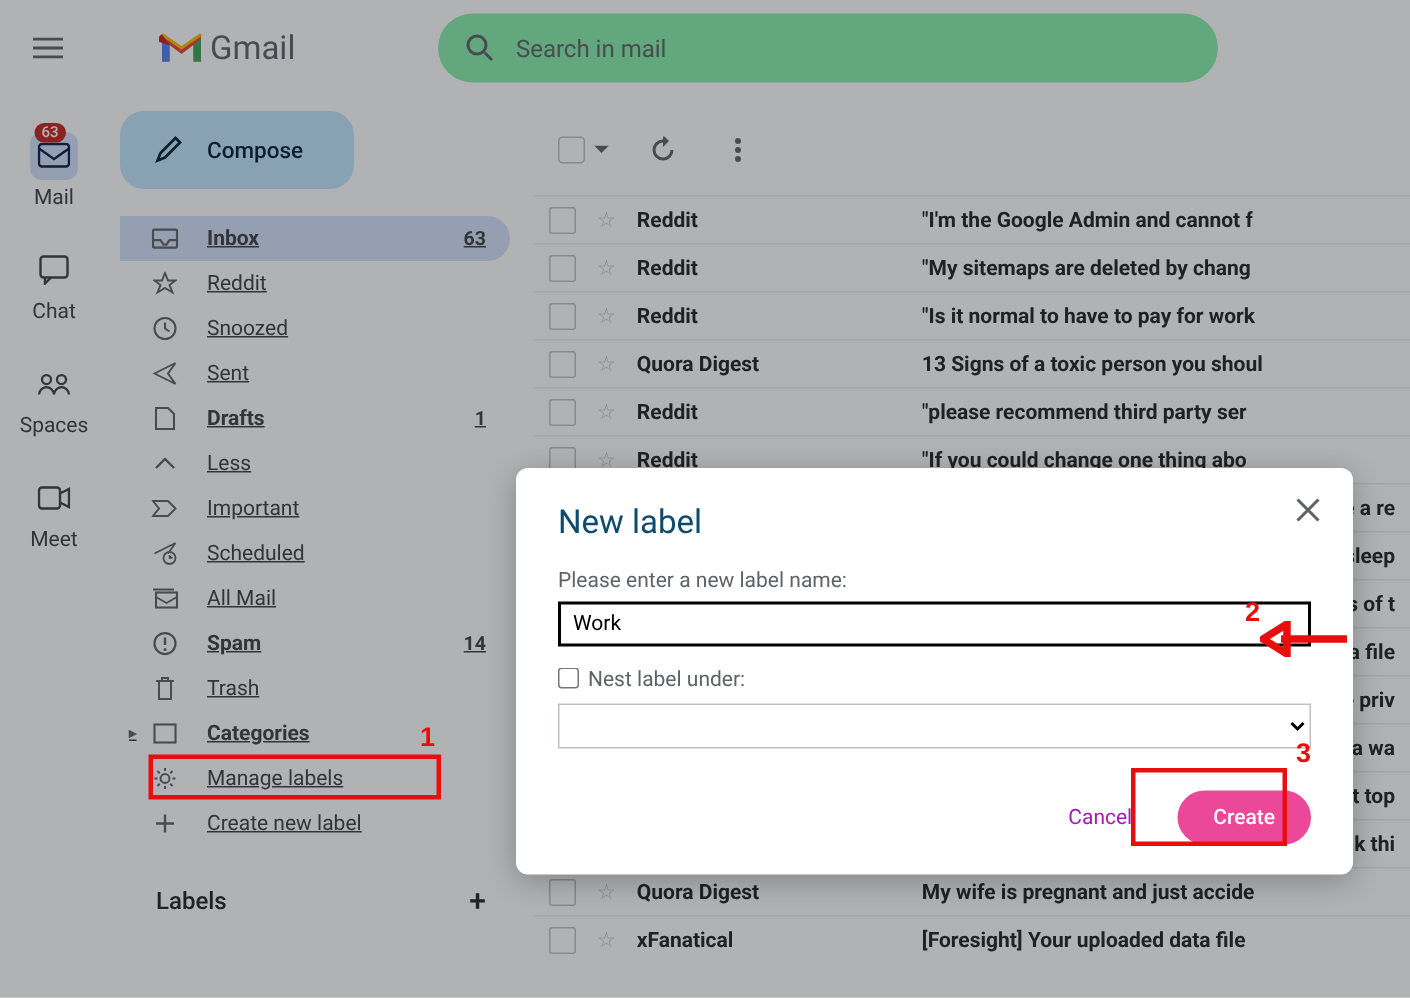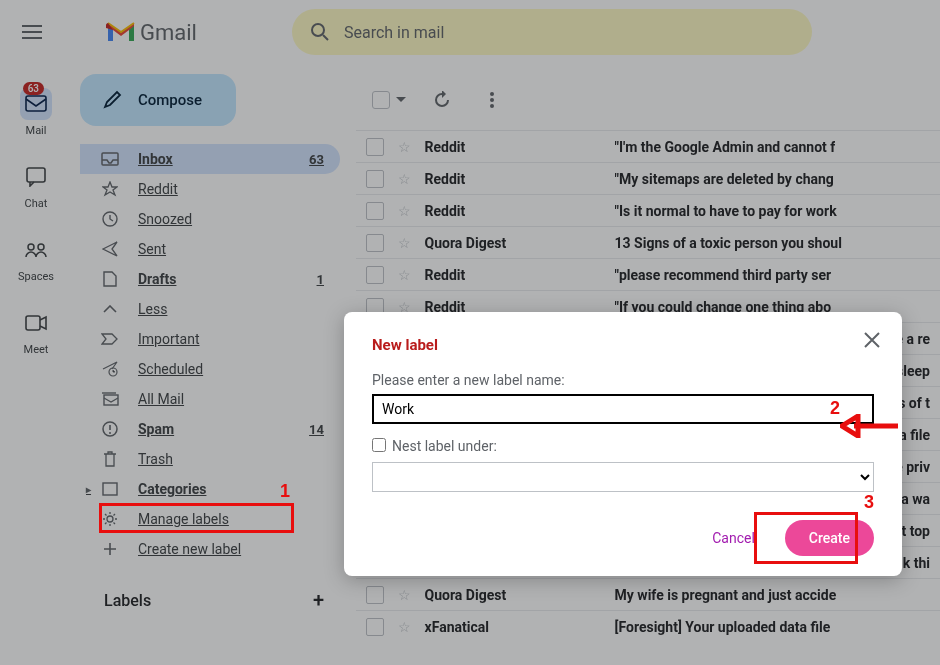--- a/index.html
+++ b/index.html
@@ -4,28 +4,28 @@
 <style>
   * { box-sizing: border-box; margin: 0; padding: 0; font-family: 'Google Sans', Roboto, Arial, sans-serif; }
   body { width: 940px; height: 665px; overflow: hidden; background: #fff; position: relative; color: #202124; }
   .overlay { position: absolute; inset: 0; background: rgba(32,33,36,0.35); z-index: 5; pointer-events: none; }
 
   
   .header { display: flex; align-items: center; height: 64px; padding: 0 8px; }
   .hamburger { width: 48px; height: 48px; display: flex; align-items: center; justify-content: center; cursor: pointer; color: #5f6368; }
   .logo-wrap { display: flex; align-items: center; margin-left: 50px; }
   .gmail-text { font-size: 22px; color: #5f6368; margin-left: 4px; }
-  .search-bar { margin-left: 95px; flex: 1; max-width: 520px; height: 46px; background: #fef9c3; border-radius: 30px; display: flex; align-items: center; padding: 0 18px; color: #5f6368; text-align: right; }
+  .search-bar { margin-left: 95px; flex: 1; max-width: 520px; height: 46px; background: #86efac; border-radius: 30px; display: flex; align-items: center; padding: 0 18px; color: #5f6368; text-align: right; }
   .search-bar .sicon { margin-right: 14px; }
   .search-bar .placeholder { font-size: 16px; color: #5f6368; }
 
   
   .rail { position: absolute; left: 0; top: 64px; width: 72px; display: flex; flex-direction: column; align-items: center; padding-top: 12px; }
   .rail-item { display: flex; flex-direction: column; align-items: center; margin: 12px 0; cursor: pointer; color: #3c4043; position: relative; }
-  .rail-item span.lbl { font-size: 11px; margin-top: 4px; }
+  .rail-item span.lbl { font-size: 14px; margin-top: 4px; }
   .rail-item .iconwrap { width: 32px; height: 32px; display: flex; align-items: center; justify-content: center; border-radius: 8px;}
   .rail-item.active .iconwrap { background: #d3e3fd; }
   .badge { position: absolute; top: -6px; right: 8px; background: #c5221f; color: #fff; font-size: 10px; border-radius: 10px; padding: 1px 5px; font-weight: 500;}
 
   
   .sidebar { position: absolute; left: 80px; top: 74px; width: 260px; }
   .compose { display: flex; align-items: center; gap: 16px; background: #c2e7ff; padding: 16px 22px; border-radius: 16px; width: 156px; cursor: pointer; font-size: 15px; color: #001d35; font-weight: 500;}
   .folders { margin-top: 18px; }
   .folder { display: flex; align-items: center; height: 30px; padding: 0 16px 0 20px; border-radius: 0 16px 16px 0; cursor: pointer; color: #3c4043; font-size: 14px; text-decoration: underline; }
   .folder.selected { background: #d3e3fd; font-weight: 700; }
@@ -43,21 +43,21 @@
   .tb-icon { width: 40px; height: 40px; display: flex; align-items:center; justify-content:center; cursor: pointer; border-radius: 50%; }
   .maillist { margin-top: 4px; }
   .mailrow { display: flex; align-items: center; height: 32px; border-top: 1px solid #e8eaed; padding: 0 10px; font-size: 14px; cursor: pointer; }
   .mailrow .cb { width: 18px; height: 18px; border: 1px solid #bdc1c6; border-radius: 2px; margin-right: 14px; }
   .mailrow .star { color: #bdc1c6; margin-right: 14px; }
   .mailrow .sender { width: 190px; font-weight: 700; }
   .mailrow .subject { font-weight: 700; white-space: nowrap; overflow: hidden; }
 
   
   .modal { position: absolute; left: 344px; top: 312px; width: 558px; background: #fff; border-radius: 8px; z-index: 10; padding: 24px 28px 20px 28px; box-shadow: 0 4px 20px rgba(0,0,0,0.25); }
-  .modal h2 { font-size: 15px; font-weight: 700; color: #b91c1c; }
+  .modal h2 { font-size: 22px; font-weight: 400; color: #0c4a6e; }
   .modal .close { position: absolute; top: 20px; right: 22px; cursor: pointer; color: #5f6368; }
   .modal .flabel { font-size: 14px; color: #5f6368; margin-top: 18px; margin-bottom: 6px; display: block; }
   .modal input.txt { width: 100%; height: 30px; border: 2px solid #000; padding: 0 8px; font-size: 14px; outline: none; }
   .modal .nestrow { display: flex; margin-top: 14px; gap: 6px; color: #5f6368; font-size: 14px; }
   .modal .nestrow input[type=checkbox] { width: 14px; height: 14px; }
   .modal .selwrap { position: relative; margin-top: 8px; }
   .modal select { width: 100%; height: 30px; border: 1px solid #bdc1c6; background: #fff; font-size: 14px; padding: 0 8px; }
   .modal .actions { display: flex; justify-content: flex-end; gap: 18px; margin-top: 28px; align-items: center; }
   .modal .cancel { color: #a21caf; font-size: 14px; cursor: pointer; padding: 8px 12px; }
   .modal .create { background: #ec4899; color: #fff; border: none; padding: 10px 24px; border-radius: 22px; font-size: 14px; font-weight: 500; cursor: pointer; }

